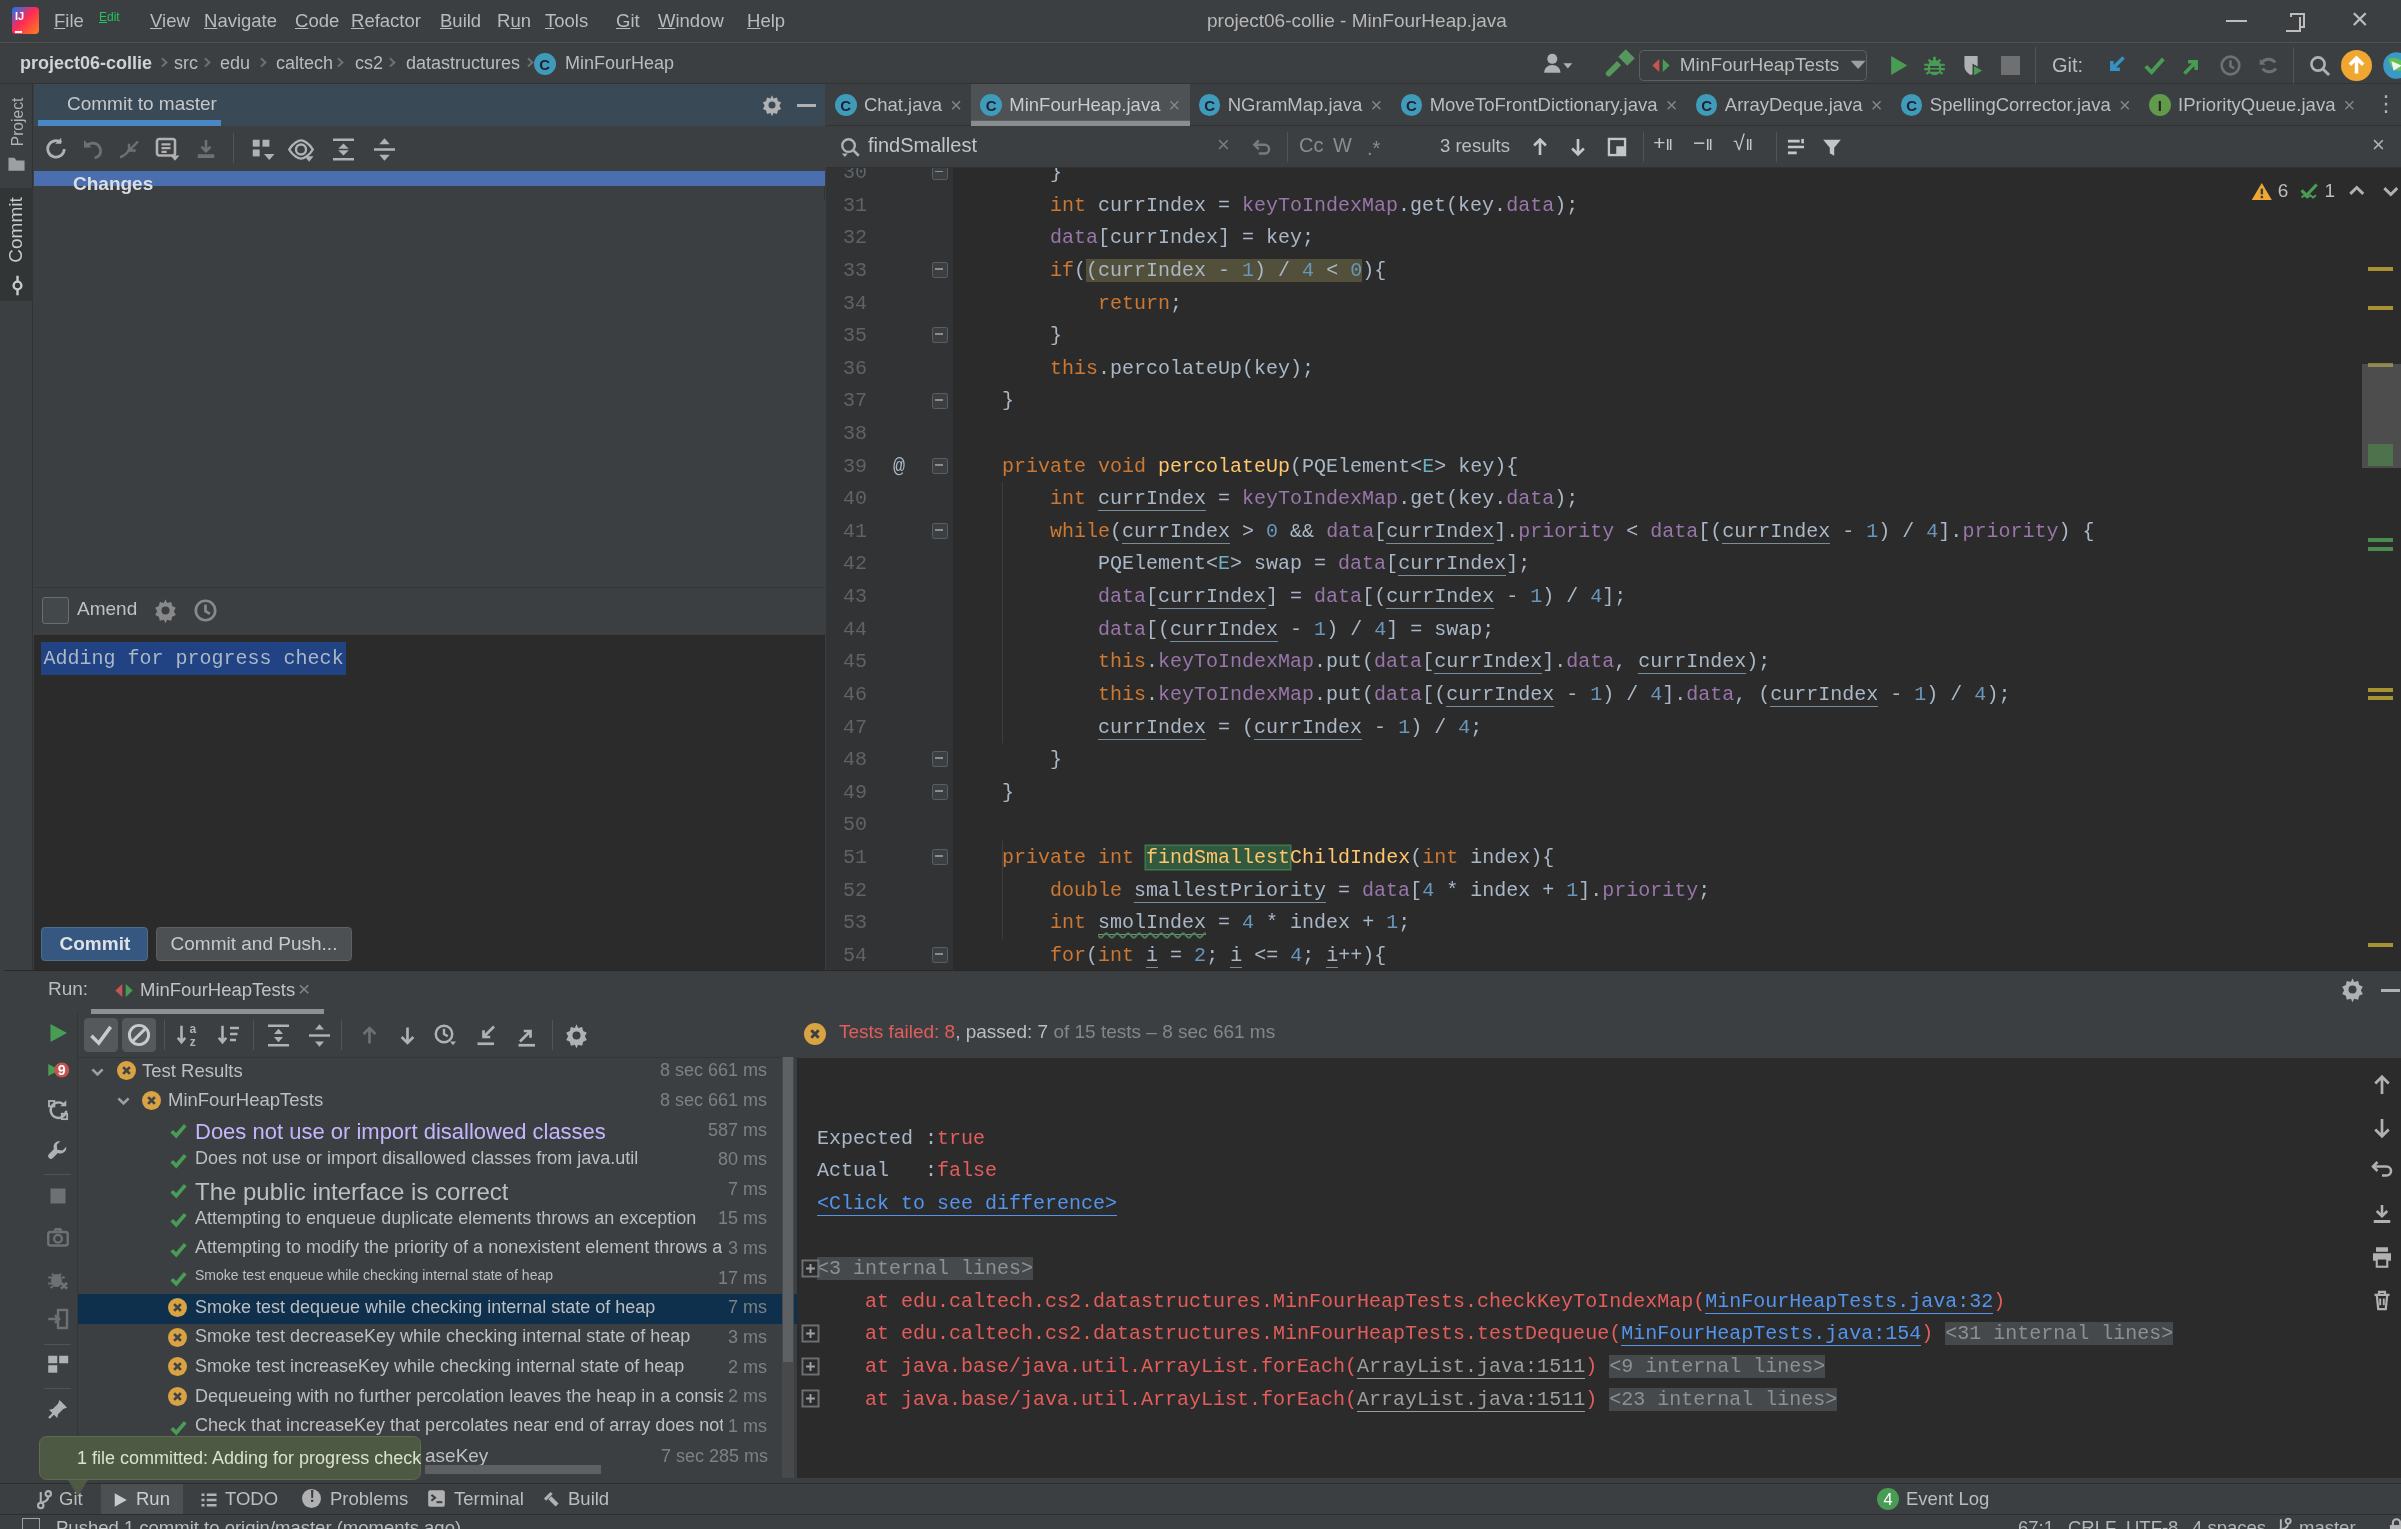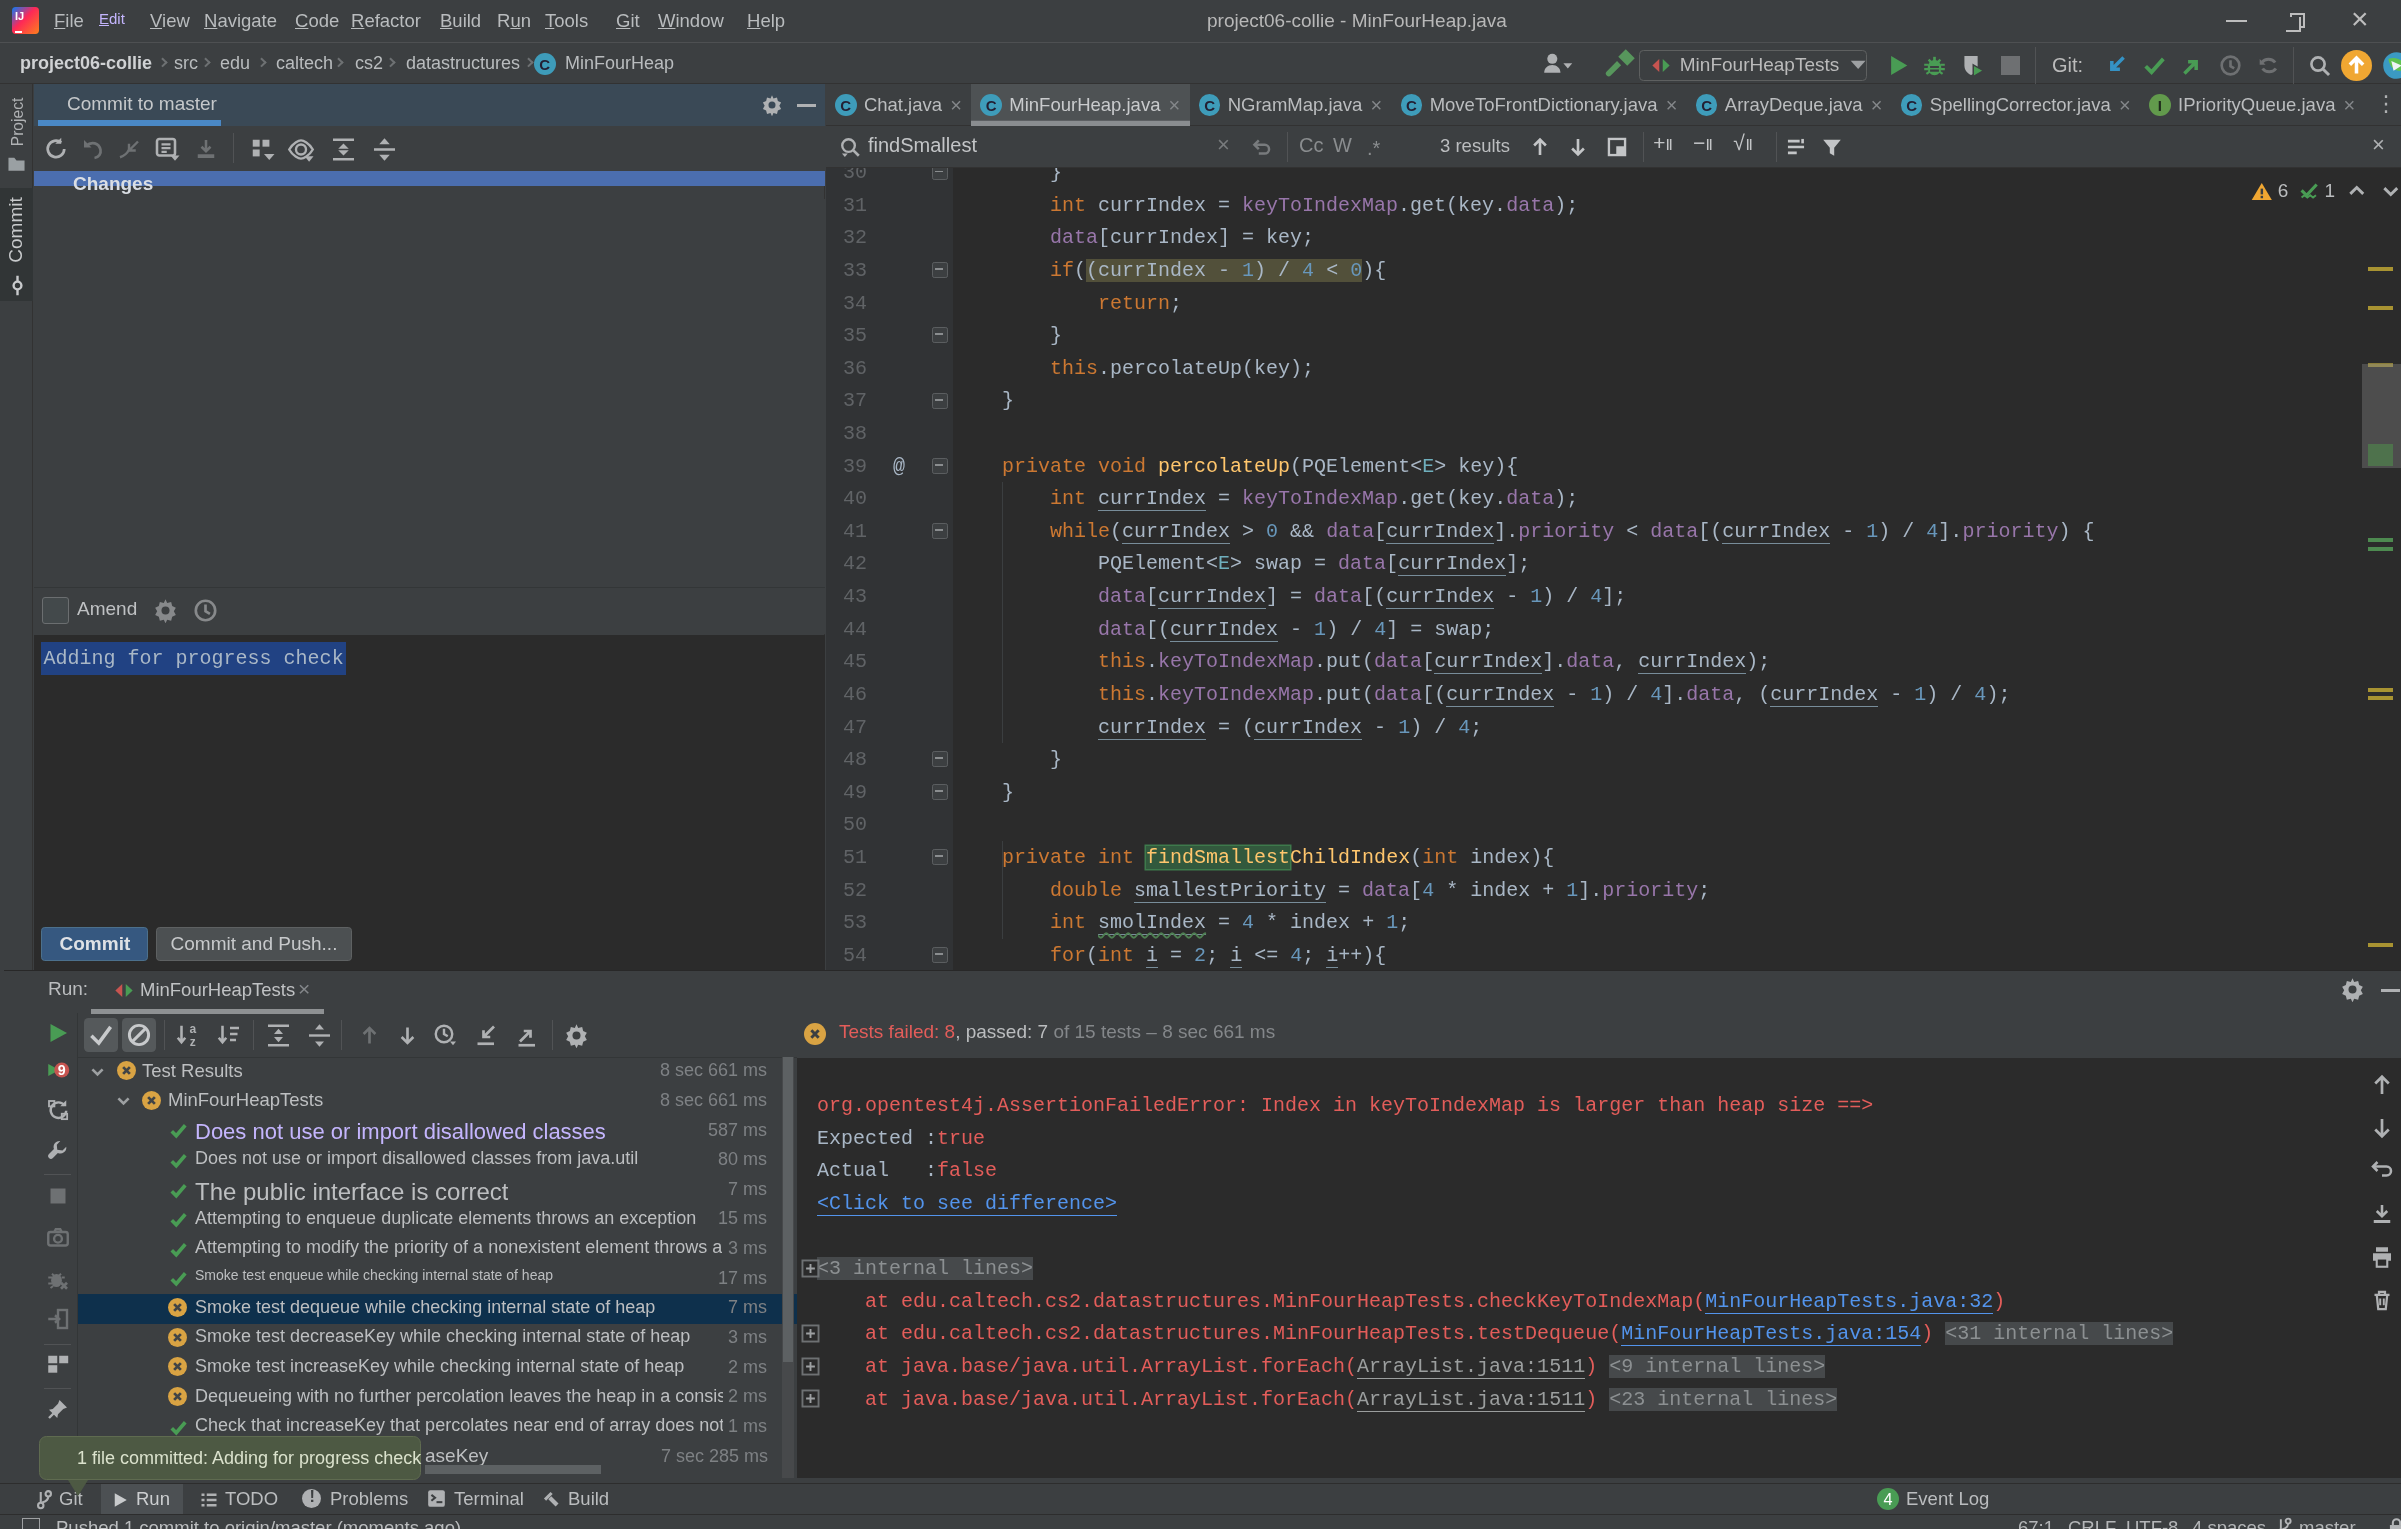--- a/index.html
+++ b/index.html
@@ -18,21 +18,21 @@
 </head>
 <body>
 <div id="page">
 
 <div class="abs" id="menubar" style="left:0;top:0;width:2401px;height:42px;background:#3c3f41;">
   <div class="abs" style="left:12px;top:7.4px;width:27px;height:27px;border-radius:3.7px;background:linear-gradient(135deg,#087cfa 0%,#fe2857 45%,#fc801d 100%);">
     <span style="position:absolute;left:3px;top:2.2px;font-size:11px;font-weight:bold;color:#fff;letter-spacing:0px;">IJ</span>
     <span style="position:absolute;left:3px;bottom:1.5px;width:7.4px;height:2.2px;background:#fff;"></span>
   </div>
 <span class="abs" style="left:54px;top:9.6px;font-size:18.5px;color:#b9bcbe;"><u>F</u>ile</span>
-      <span class="abs" style="left:99px;top:9.6px;font-size:15px;color:#c4b5fd;"><u>E</u>dit</span>
+      <span class="abs" style="left:99px;top:9.6px;font-size:12px;color:#22c55e;"><u>E</u>dit</span>
       <span class="abs" style="left:150px;top:9.6px;font-size:18.5px;color:#b9bcbe;"><u>V</u>iew</span>
       <span class="abs" style="left:204px;top:9.6px;font-size:18.5px;color:#b9bcbe;"><u>N</u>avigate</span>
       <span class="abs" style="left:295px;top:9.6px;font-size:18.5px;color:#b9bcbe;"><u>C</u>ode</span>
       <span class="abs" style="left:351px;top:9.6px;font-size:18.5px;color:#b9bcbe;"><u>R</u>efactor</span>
       <span class="abs" style="left:440px;top:9.6px;font-size:18.5px;color:#b9bcbe;"><u>B</u>uild</span>
       <span class="abs" style="left:497px;top:9.6px;font-size:18.5px;color:#b9bcbe;">R<u>u</u>n</span>
       <span class="abs" style="left:545px;top:9.6px;font-size:18.5px;color:#b9bcbe;"><u>T</u>ools</span>
       <span class="abs" style="left:616px;top:9.6px;font-size:18.5px;color:#b9bcbe;"><u>G</u>it</span>
       <span class="abs" style="left:658px;top:9.6px;font-size:18.5px;color:#b9bcbe;"><u>W</u>indow</span>
       <span class="abs" style="left:747px;top:9.6px;font-size:18.5px;color:#b9bcbe;"><u>H</u>elp</span>
@@ -811,21 +811,20 @@
         <div class="abs" style="left:347px;top:387px;font-size:19px;color:#bdbfc1;">aseKey</div>
         <div class="abs" style="left:460px;top:388px;width:230px;text-align:right;font-size:18px;color:#7e8184;">7 sec 285 ms</div>
         <div class="abs" style="left:347px;top:407px;width:176px;height:9px;background:#5d6163;"></div>
       </div>
 
   <div class="abs" style="left:778px;top:86px;width:12px;height:421px;background:#47494b;">
         <div style="position:absolute;left:0.7px;top:0;width:10.4px;height:305px;background:#5d6163;"></div>
       </div>
 
   <div class="abs" id="console" style="left:793px;top:87px;width:1608px;height:420px;background:#2b2b2b;">
-        <div class="abs mono" style="left:20px;top:31px;height:33px;line-height:33px;font-size:20px;white-space:pre;"><span style="color:#e35d5a;">org.opentest4j.AssertionFailedError: Index in keyToIndexMap is larger than heap size ==&gt; </span></div>
         <div class="abs mono" style="left:20px;top:64px;height:33px;line-height:33px;font-size:20px;white-space:pre;"><span style="color:#a9b7c6;">Expected :</span><span style="color:#e35d5a;">true</span></div>
         <div class="abs mono" style="left:20px;top:96px;height:33px;line-height:33px;font-size:20px;white-space:pre;"><span style="color:#a9b7c6;">Actual   :</span><span style="color:#e35d5a;">false</span></div>
         <div class="abs mono" style="left:20px;top:129px;height:33px;line-height:33px;font-size:20px;white-space:pre;"><span style="color:#5394ec;border-bottom:1.5px solid #5394ec;">&lt;Click to see difference&gt;</span></div>
         <div class="abs mono" style="left:20px;top:194px;height:33px;line-height:33px;font-size:20px;white-space:pre;"><span style="background:#46494b;color:#8c9092;">&lt;3 internal lines&gt;</span></div>
         <div class="abs mono" style="left:20px;top:227px;height:33px;line-height:33px;font-size:20px;white-space:pre;"><span style="color:#e35d5a;">    at edu.caltech.cs2.datastructures.MinFourHeapTests.checkKeyToIndexMap(</span><span style="color:#5394ec;border-bottom:1.5px solid #5394ec;">MinFourHeapTests.java:32</span><span style="color:#e35d5a;">)</span></div>
         <div class="abs mono" style="left:20px;top:259px;height:33px;line-height:33px;font-size:20px;white-space:pre;"><span style="color:#e35d5a;">    at edu.caltech.cs2.datastructures.MinFourHeapTests.testDequeue(</span><span style="color:#5394ec;border-bottom:1.5px solid #5394ec;">MinFourHeapTests.java:154</span><span style="color:#e35d5a;">)</span> <span style="background:#46494b;color:#8c9092;">&lt;31 internal lines&gt;</span></div>
         <div class="abs mono" style="left:20px;top:292px;height:33px;line-height:33px;font-size:20px;white-space:pre;"><span style="color:#e35d5a;">    at java.base/java.util.ArrayList.forEach(</span><span style="color:#9b9e9e;border-bottom:1.5px solid #9b9e9e;">ArrayList.java:1511</span><span style="color:#e35d5a;">)</span> <span style="background:#46494b;color:#8c9092;">&lt;9 internal lines&gt;</span></div>
         <div class="abs mono" style="left:20px;top:325px;height:33px;line-height:33px;font-size:20px;white-space:pre;"><span style="color:#e35d5a;">    at java.base/java.util.ArrayList.forEach(</span><span style="color:#9b9e9e;border-bottom:1.5px solid #9b9e9e;">ArrayList.java:1511</span><span style="color:#e35d5a;">)</span> <span style="background:#46494b;color:#8c9092;">&lt;23 internal lines&gt;</span></div>
         <div class="abs" style="left:3.7px;top:201px;">
           <svg width="19" height="19" viewBox="0 0 13 13">

